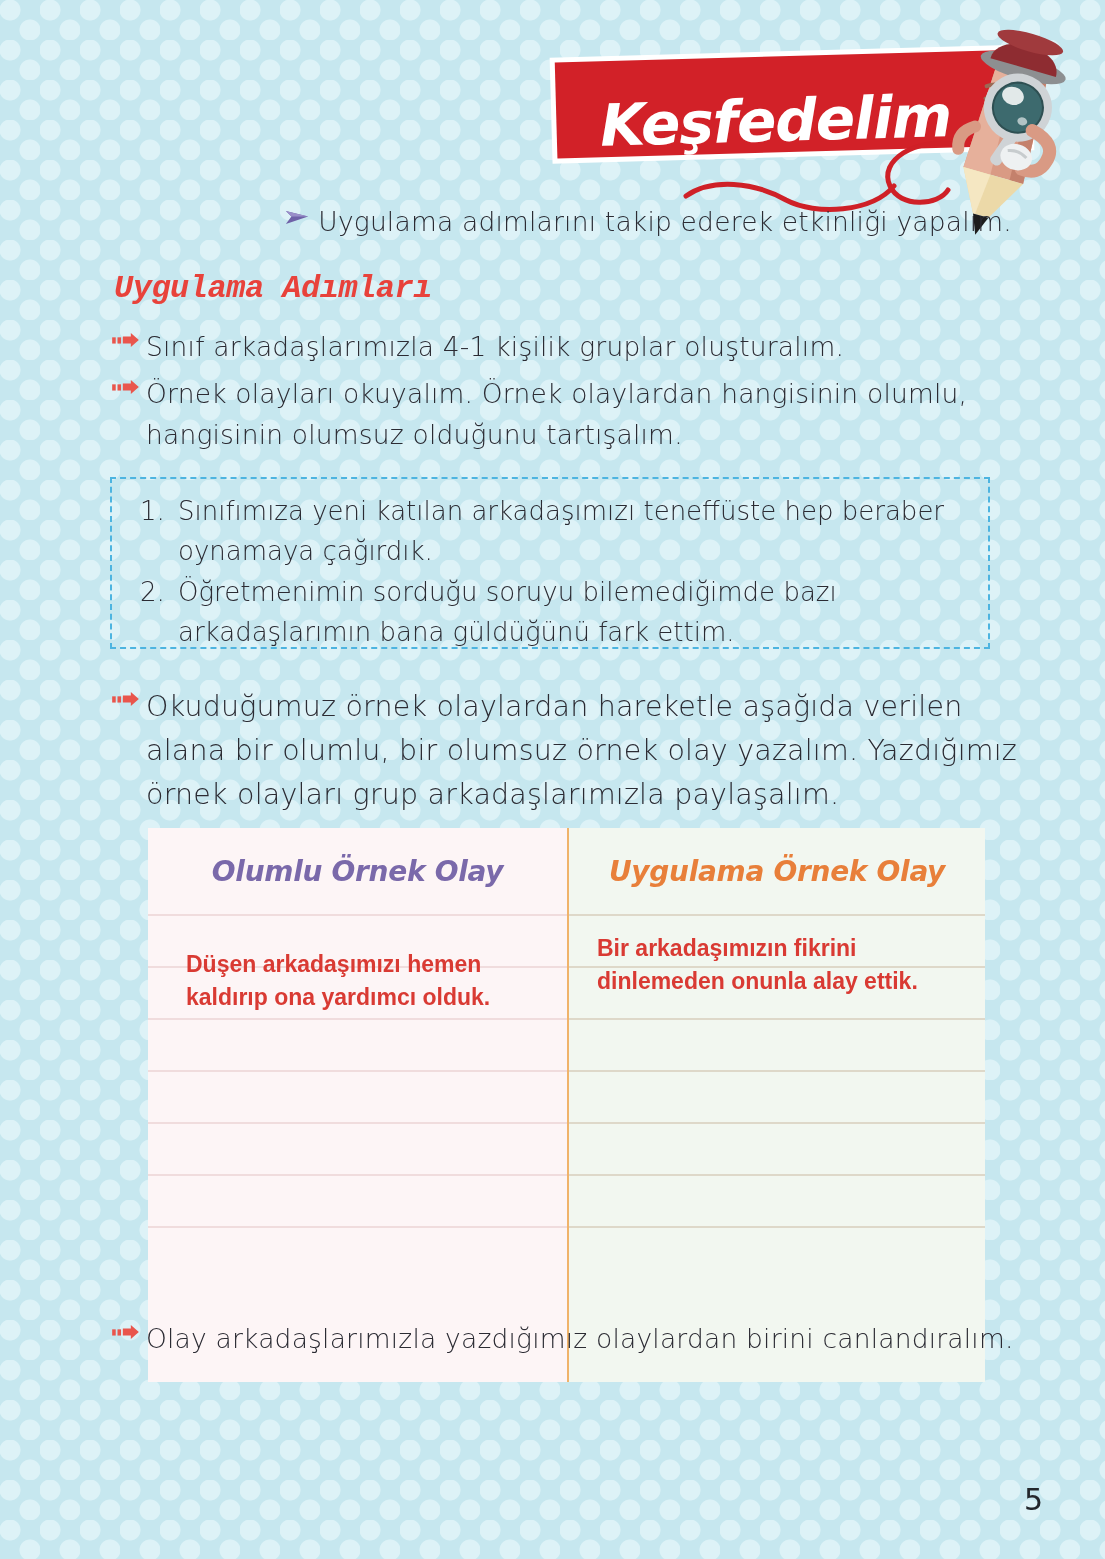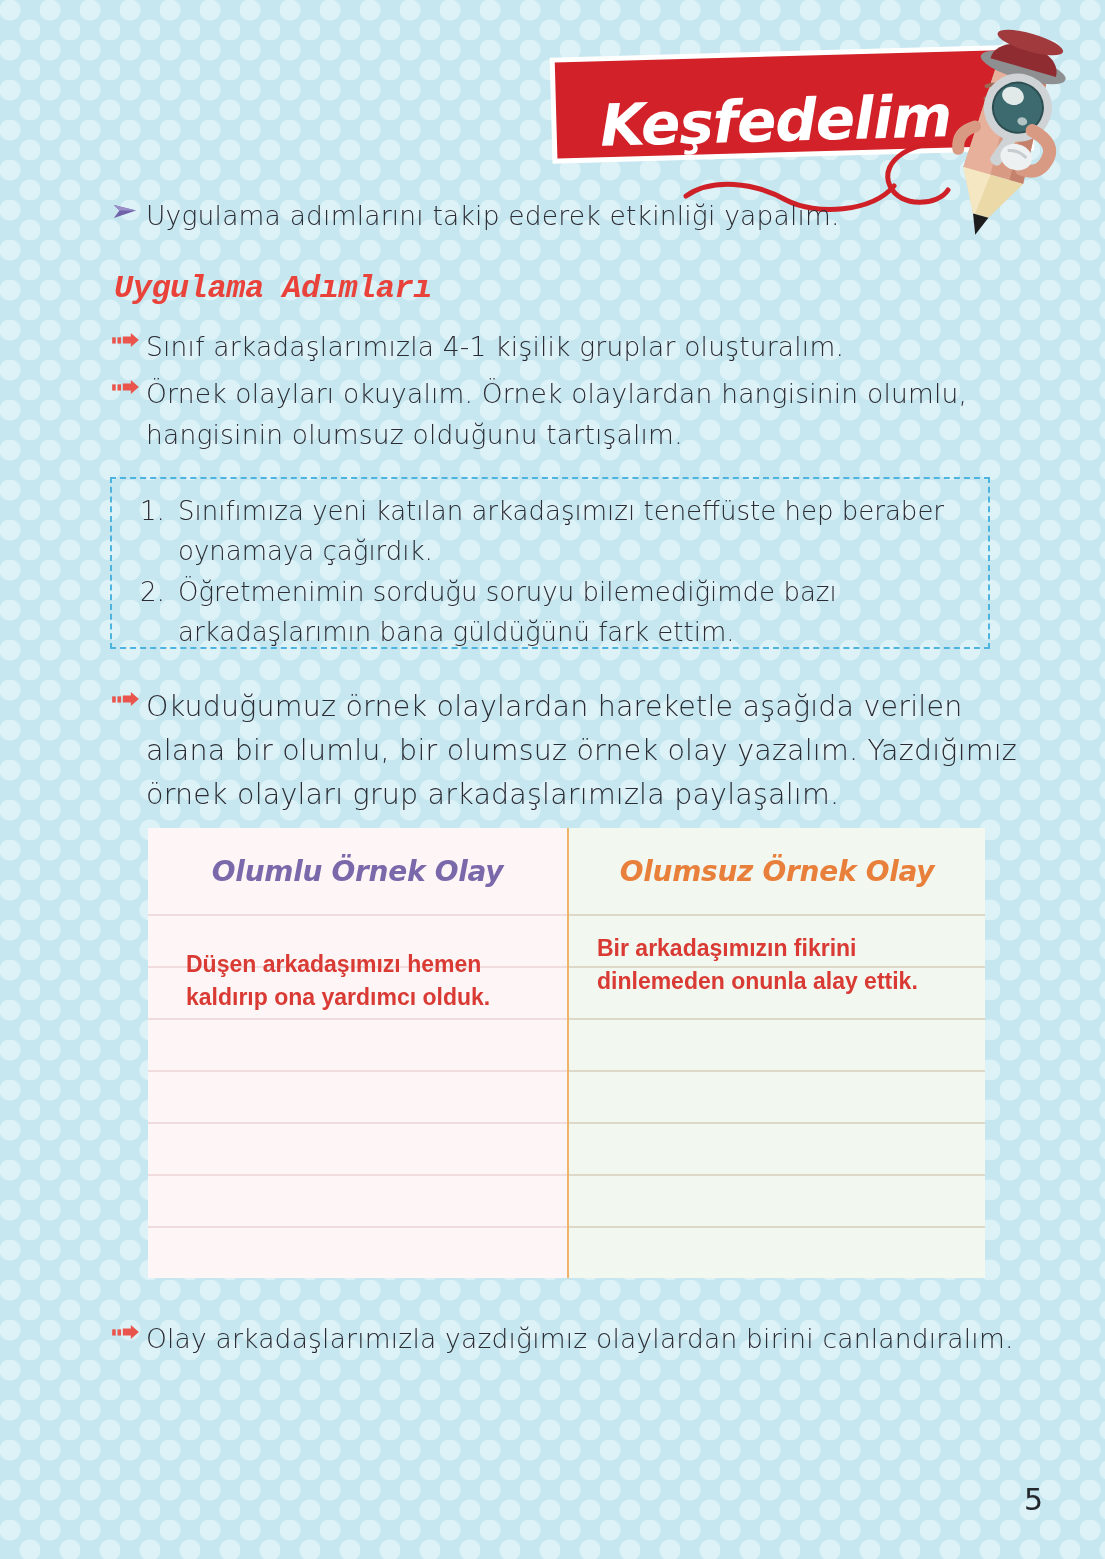--- a/index.html
+++ b/index.html
@@ -97,21 +97,21 @@
 
   .body-text {
     font-family: "DejaVu Sans", sans-serif;
     font-size: 26.5px;
     line-height: 41px;
     color: #2b2b33;
     letter-spacing: 0.2px;
     font-weight: 300;
   }
 
-  #intro-row { left: 112px; top: 195px; width: 900px; }
+  #intro-row { left: 112px; top: 201px; width: 900px; justify-content: flex-end; }
 
   #steps-heading {
     position: absolute;
     left: 114px;
     top: 270px;
     font-family: Liberation Mono, monospace;
     font-size: 32px;
     font-weight: bold;
     font-style: italic;
     color: #e8423b;
@@ -159,21 +159,21 @@
   }
   #example-1 { left: 28px; top: 12px; width: 830px; }
   #example-2 { left: 28px; top: 93px; width: 830px; }
 
   
   #answer-table {
     position: absolute;
     left: 148px;
     top: 828px;
     width: 837px;
-    height: 450px;
+    height: 554px;
     display: flex;
   }
   .tbl-col {
     position: relative;
     height: 100%;
     box-sizing: border-box;
   }
   .tbl-col.left  { width: 419px; background: #fdf5f6; }
   .tbl-col.right { width: 418px; background: #f2f7f0; border-left: 2px solid #f0b36a; }
 
@@ -339,21 +339,21 @@
           <div class="rule"></div>
           <div class="rule"></div>
           <div class="rule"></div>
           <div class="rule"></div>
           <div class="rule"></div>
         </div>
         <div class="answer" id="answer-pos">Düşen arkadaşımızı hemen kaldırıp ona yardımcı olduk.</div>
       </div>
 
       <div class="tbl-col right">
-        <div class="col-head neg">Olumsuz Örnek Olay</div>
+        <div class="col-head neg">Uygulama Örnek Olay</div>
         <div class="rule-stack">
           <div class="rule"></div>
           <div class="rule"></div>
           <div class="rule"></div>
           <div class="rule"></div>
           <div class="rule"></div>
           <div class="rule"></div>
           <div class="rule"></div>
         </div>
         <div class="answer" id="answer-neg">Bir arkadaşımızın fikrini dinlemeden onunla alay ettik.</div>

